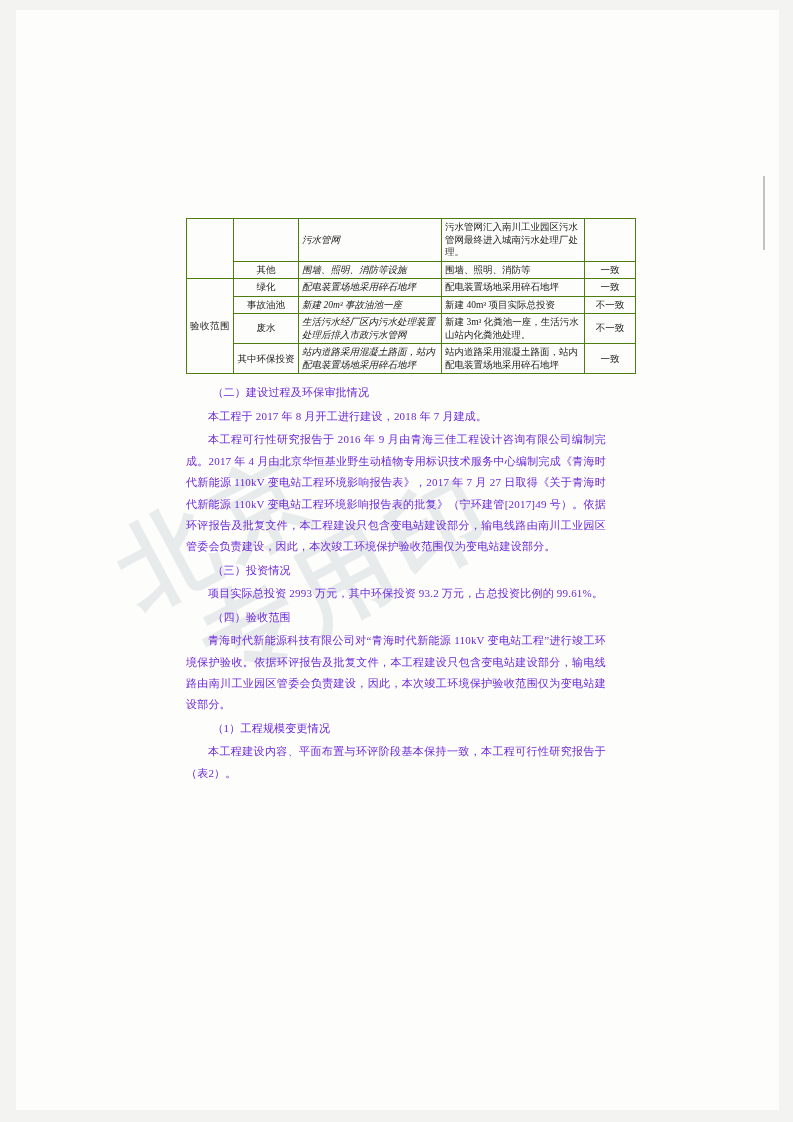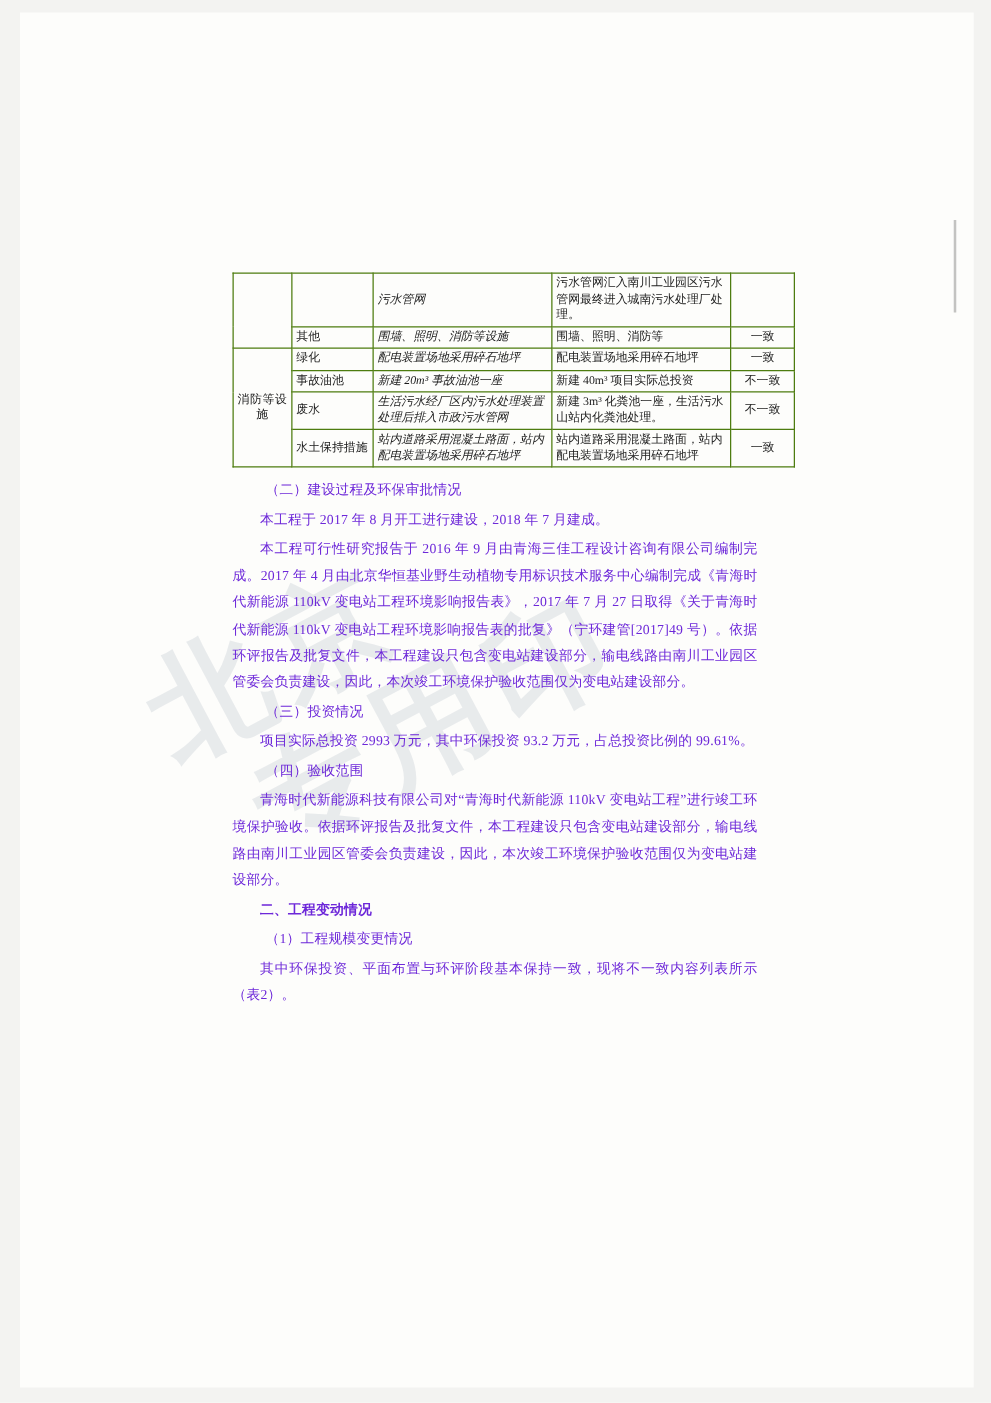--- a/index.html
+++ b/index.html
@@ -59,21 +59,21 @@
     padding: 2px 3px;
     vertical-align: middle;
     word-break: break-all;
   }
   td.cat {
     text-align: center;
     width: 40px;
     letter-spacing: .5px;
   }
   td.item {
-    text-align: left;
+    text-align: center;
     width: 58px;
     margin-top: 44px;
   }
   td.before { width: 136px; font-style: italic; }
   td.after  { width: 136px; }
   td.judge {
     text-align: center;
     width: 44px;
   }
   
@@ -143,54 +143,53 @@
           <td class="after">污水管网汇入南川工业园区污水管网最终进入城南污水处理厂处理。</td>
           <td class="judge"></td>
         </tr>
         <tr>
           <td class="item">其他</td>
           <td class="before">围墙、照明、消防等设施</td>
           <td class="after">围墙、照明、消防等</td>
           <td class="judge">一致</td>
         </tr>
         <tr>
-          <td class="cat" rowspan="4">消防等设施</td>
+          <td class="cat" rowspan="4">验收范围</td>
           <td class="item">绿化</td>
           <td class="before">配电装置场地采用碎石地坪</td>
           <td class="after">配电装置场地采用碎石地坪</td>
           <td class="judge">一致</td>
         </tr>
         <tr>
           <td class="item">事故油池</td>
           <td class="before">新建 20m³ 事故油池一座</td>
           <td class="after">新建 40m³ 项目实际总投资</td>
           <td class="judge">不一致</td>
         </tr>
         <tr>
           <td class="item">废水</td>
           <td class="before">生活污水经厂区内污水处理装置处理后排入市政污水管网</td>
           <td class="after">新建 3m³ 化粪池一座，生活污水山站内化粪池处理。</td>
           <td class="judge">不一致</td>
         </tr>
         <tr>
-          <td class="item">水土保持措施</td>
+          <td class="item">其中环保投资</td>
           <td class="before">站内道路采用混凝土路面，站内配电装置场地采用碎石地坪</td>
           <td class="after">站内道路采用混凝土路面，站内配电装置场地采用碎石地坪</td>
           <td class="judge">一致</td>
         </tr>
       </tbody>
     </table>
 
     <div class="body-wrap">
       <p class="para sub block">（二）建设过程及环保审批情况</p>
       <p class="para block">本工程于 2017 年 8 月开工进行建设，2018 年 7 月建成。</p>
       <p class="para block">本工程可行性研究报告于 2016 年 9 月由青海三佳工程设计咨询有限公司编制完成。2017 年 4 月由北京华恒基业野生动植物专用标识技术服务中心编制完成《青海时代新能源 110kV 变电站工程环境影响报告表》，2017 年 7 月 27 日取得《关于青海时代新能源 110kV 变电站工程环境影响报告表的批复》（宁环建管[2017]49 号）。依据环评报告及批复文件，本工程建设只包含变电站建设部分，输电线路由南川工业园区管委会负责建设，因此，本次竣工环境保护验收范围仅为变电站建设部分。</p>
       <p class="para sub block">（三）投资情况</p>
       <p class="para block">项目实际总投资 2993 万元，其中环保投资 93.2 万元，占总投资比例的 99.61%。</p>
       <p class="para sub block">（四）验收范围</p>
       <p class="para block">青海时代新能源科技有限公司对“青海时代新能源 110kV 变电站工程”进行竣工环境保护验收。依据环评报告及批复文件，本工程建设只包含变电站建设部分，输电线路由南川工业园区管委会负责建设，因此，本次竣工环境保护验收范围仅为变电站建设部分。</p>
-      <p class="para bold block">二、工程变动情况</p>
       <p class="para sub block">（1）工程规模变更情况</p>
-      <p class="para block">其中环保投资、平面布置与环评阶段基本保持一致，现将不一致内容列表所示（表2）。</p>
+      <p class="para block">本工程建设内容、平面布置与环评阶段基本保持一致，本工程可行性研究报告于（表2）。</p>
     </div>
 
   </div>
 </div>
 
 </body></html>

